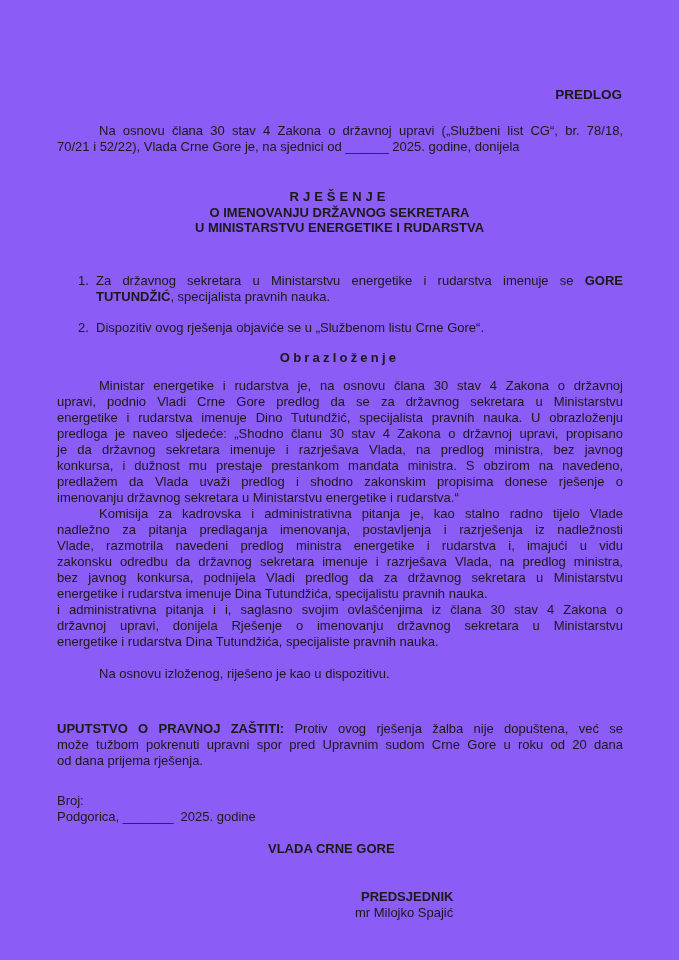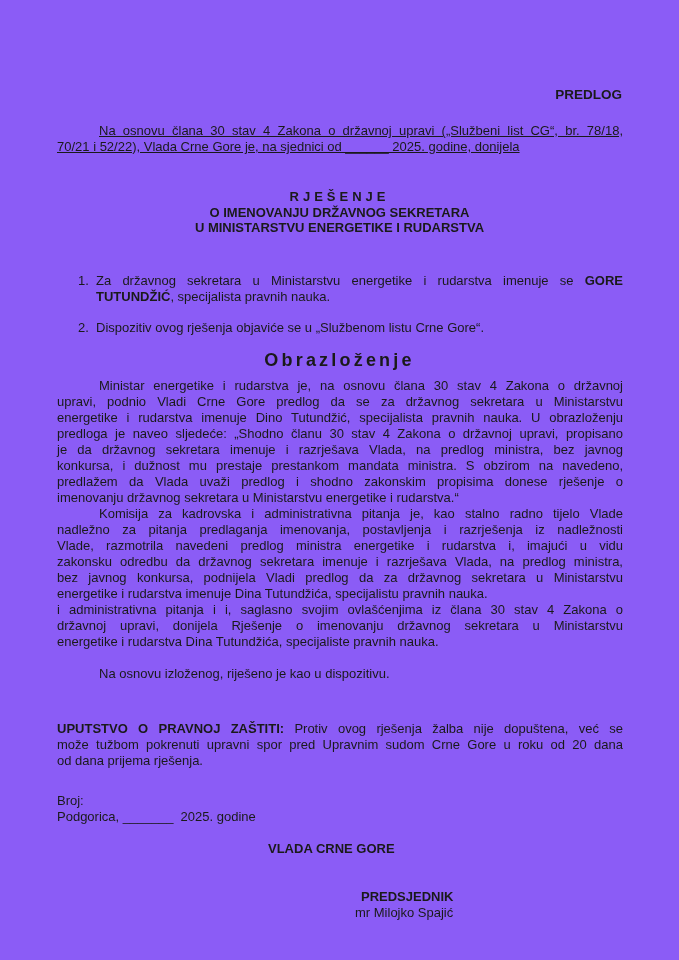--- a/index.html
+++ b/index.html
@@ -89,37 +89,37 @@
     text-align-last: justify;
   }
   .list .txt .line.last { text-align-last: left; }
   .obraz {
     position: absolute;
     left: 0;
     width: 679px;
     top: 350px;
     text-align: center;
     font-weight: bold;
-    font-size: 18px;
+    font-size: 13px;
     letter-spacing: 3.2px;
   }
   .sig {
     position: absolute;
     font-size: 13px;
     line-height: 16px;
   }
 </style>
 </head>
 <body>
 
 <div class="page">
 
   <div class="abs predlog">PREDLOG</div>
 
-  <div class="para" style="top:123px;text-decoration:underline;">
+  <div class="para" style="top:123px;">
     <span class="line indent">Na osnovu člana 30 stav 4 Zakona o državnoj upravi („Službeni list CG“, br. 78/18,</span>
     <span class="line last">70/21 i 52/22), Vlada Crne Gore je, na sjednici od ______ 2025. godine, donijela</span>
   </div>
 
   <div class="title-block">
     <div class="spaced">RJEŠENJE</div>
     <div>O IMENOVANJU DRŽAVNOG SEKRETARA</div>
     <div>U MINISTARSTVU ENERGETIKE I RUDARSTVA</div>
   </div>
 

